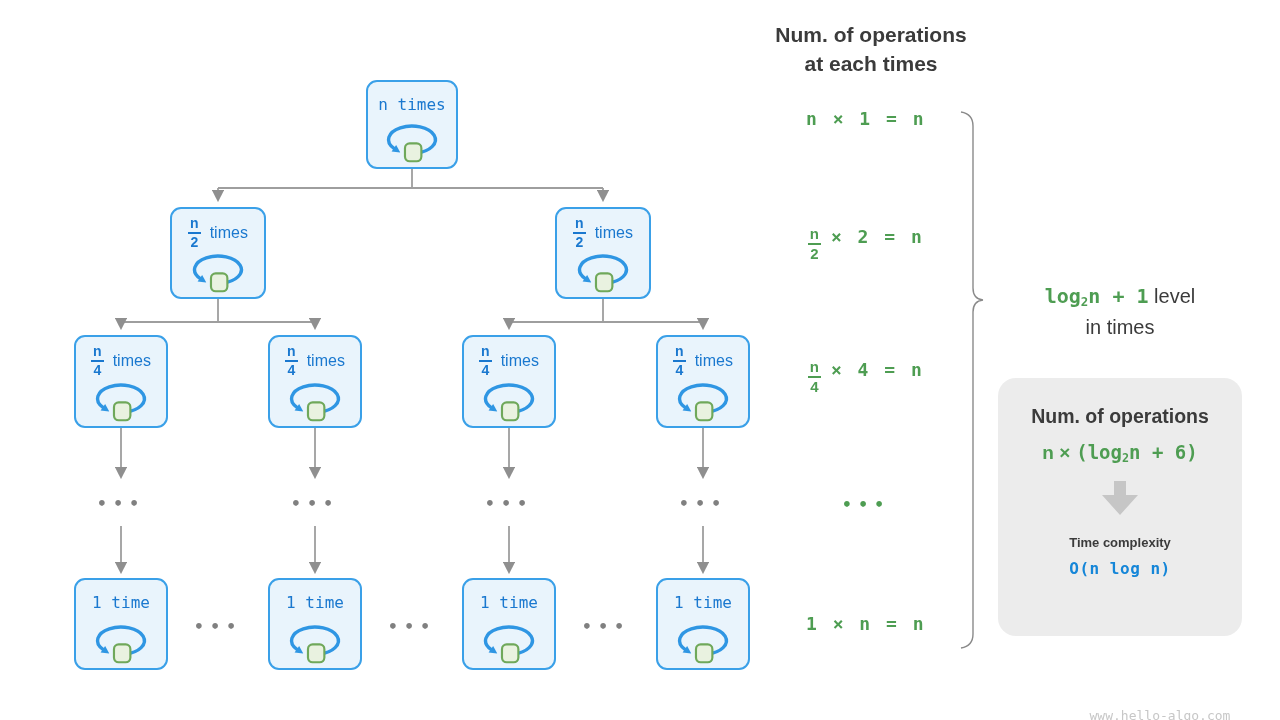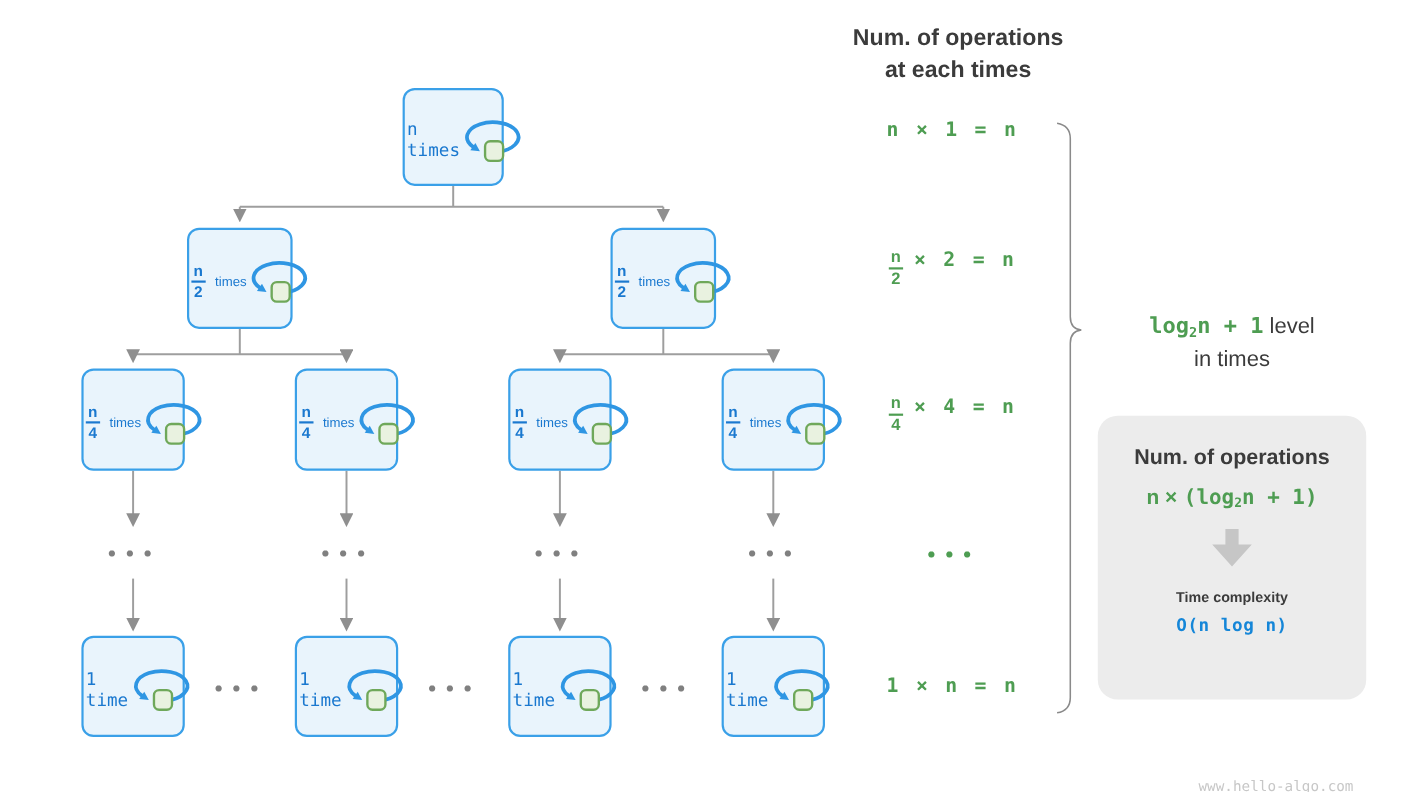--- a/index.html
+++ b/index.html
@@ -7,32 +7,32 @@
     position:relative;width:1280px;height:720px;overflow:hidden;
     background:#ffffff;font-family:"Liberation Sans",sans-serif;
   }
   svg{display:block;}
   
   #wires{position:absolute;left:0;top:0;z-index:0;}
   
   .node{
     position:absolute;z-index:1;box-sizing:border-box;
     border:2.5px solid #3aa0e8;border-radius:11px;background:#e9f4fc;
-    display:flex;flex-direction:row;align-items:center;
+    display:flex;flex-direction:column;align-items:center;
     justify-content:space-between;padding:7px 2px 2px 2px;
   }
   .node-label{
     color:#1a78cf;display:flex;align-items:center;justify-content:center;gap:9px;
     min-height:30px;
   }
   .mono-label{
     font-family:"DejaVu Sans Mono","Liberation Mono",monospace;
     font-size:16px;letter-spacing:0px;
   }
-  .word{font-family:"Liberation Sans",sans-serif;font-size:12px;font-weight:500;}
+  .word{font-family:"Liberation Sans",sans-serif;font-size:16px;font-weight:500;}
   .frac{display:inline-flex;flex-direction:column;align-items:center;
         font-weight:700;font-size:14px;line-height:1.05;}
   .frac .num{border-bottom:2px solid currentColor;padding:0 2px 1px 2px;}
   .frac .den{padding-top:1px;}
   .loop{width:60px;height:45px;flex:0 0 auto;}
   
   .dots{
     position:absolute;z-index:1;width:64px;text-align:center;
     color:#808080;font-size:16px;font-weight:700;letter-spacing:6px;
     font-family:"DejaVu Sans","Liberation Sans",sans-serif;line-height:20px;
@@ -290,21 +290,21 @@
 
   <div class="brace-label">
     <div><span class="green-mono"><span>log</span><span class="sub">2</span><span>n + 1</span></span><span> level</span></div>
     <div>in times</div>
   </div>
 
   <div class="panel">
     <div class="panel-title">Num. of operations</div>
     <div class="panel-formula">
       <span>n ×</span>
-      <span class="mono"><span>(log</span><span class="sub">2</span><span>n + 1)</span></span>
+      <span class="mono"><span>(log</span><span class="sub">2</span><span>n + 6)</span></span>
     </div>
     <svg class="block-arrow" width="40" height="35" viewBox="0 0 40 35">
       <path d="M14 0 H26 V14 H38 L20 34 L2 14 H14 Z" fill="#c6c6c6"></path>
     </svg>
     <div class="panel-sub">Time complexity</div>
     <div class="panel-cplx">O(n log n)</div>
   </div>
 
   <div class="watermark">www.hello-algo.com</div>
 

